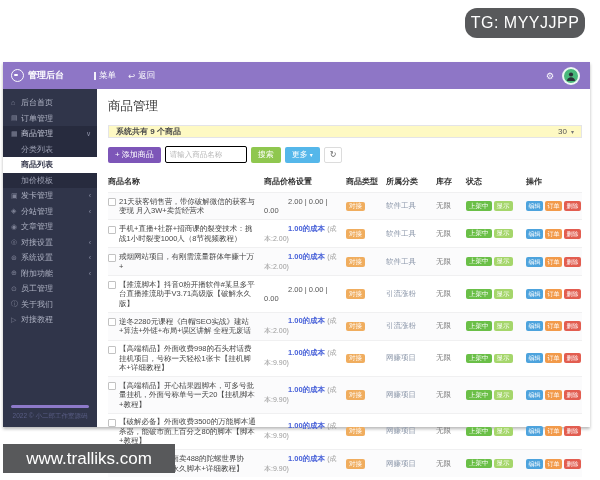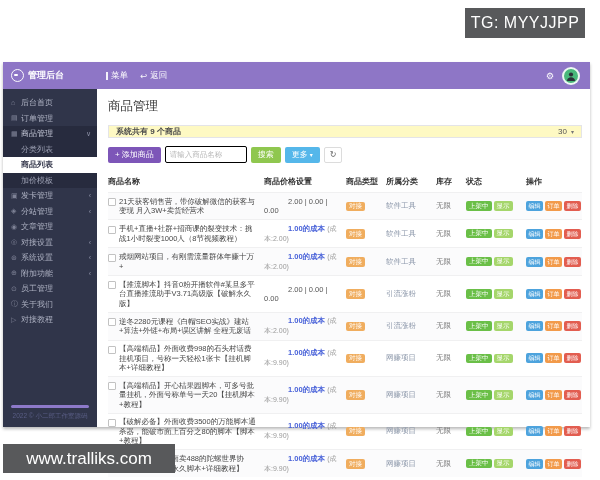--- a/index.html
+++ b/index.html
@@ -4,31 +4,31 @@
 <style>
   html,body{margin:0;padding:0;}
   body{
     width:600px;height:480px;position:relative;overflow:hidden;
     background:#ffffff;
     font-family:"Liberation Sans","DejaVu Sans",sans-serif;
     -webkit-font-smoothing:antialiased;
   }
   
   .wm{position:absolute;background:#58595b;color:#fff;display:flex;align-items:center;justify-content:center;z-index:50;}
-  .wm-top{top:8px;right:15px;width:120px;height:30px;font-size:16px;letter-spacing:.5px;}
+  .wm-top{top:8px;right:15px;width:120px;height:30px;font-size:16px;letter-spacing:.5px;border-radius:12px;}
   .wm-bottom{bottom:7px;left:3px;width:172px;height:29px;font-size:17px;margin-top:44px;}
   
   .app{position:absolute;left:3px;top:62px;width:587px;height:365px;display:flex;flex-direction:column;box-shadow:0 2px 3px rgba(0,0,0,.28);background:#fff;}
   
   .topbar{height:18px;min-height:27px;background:#8e76c6;display:flex;align-items:center;color:#fff;}
   .brand{width:91px;display:flex;align-items:center;gap:4px;padding-left:8px;box-sizing:border-box;}
   .logo{width:11px;height:11px;border:1.5px solid rgba(255,255,255,.95);border-radius:50%;position:relative;flex:none;}
   .logo:after{content:"";position:absolute;left:2px;top:3.5px;width:4px;height:2px;background:#fff;border-radius:1px;}
   .brand-label{font-size:9px;font-weight:bold;white-space:nowrap;}
-  .tb-nav{display:flex;align-items:center;gap:12px;margin-left:12px;font-size:8.5px;color:rgba(255,255,255,.95);}
+  .tb-nav{display:flex;align-items:center;gap:12px;font-size:8.5px;color:rgba(255,255,255,.95);}
   .tb-link{display:flex;align-items:center;gap:3px;cursor:pointer;}
   .tb-bar{display:inline-block;width:2px;height:8px;background:rgba(255,255,255,.9);}
   .tb-right{margin-left:auto;display:flex;align-items:center;gap:8px;padding-right:10px;}
   .wrench{font-size:9px;opacity:.95;}
   .avatar{width:18px;height:18px;border-radius:50%;background:#49b87b;border:2px solid rgba(255,255,255,.9);box-sizing:border-box;display:flex;align-items:center;justify-content:center;overflow:hidden;}
   
   .shell{flex:1;display:flex;min-height:0;}
   
   .sidebar{width:94px;min-width:94px;background:#30354a;display:flex;flex-direction:column;padding-top:6px;box-sizing:border-box;}
   .sb-item{display:flex;align-items:center;height:15.5px;padding:0 6px 0 8px;color:#aeb2c3;font-size:8px;cursor:pointer;flex:none;}

